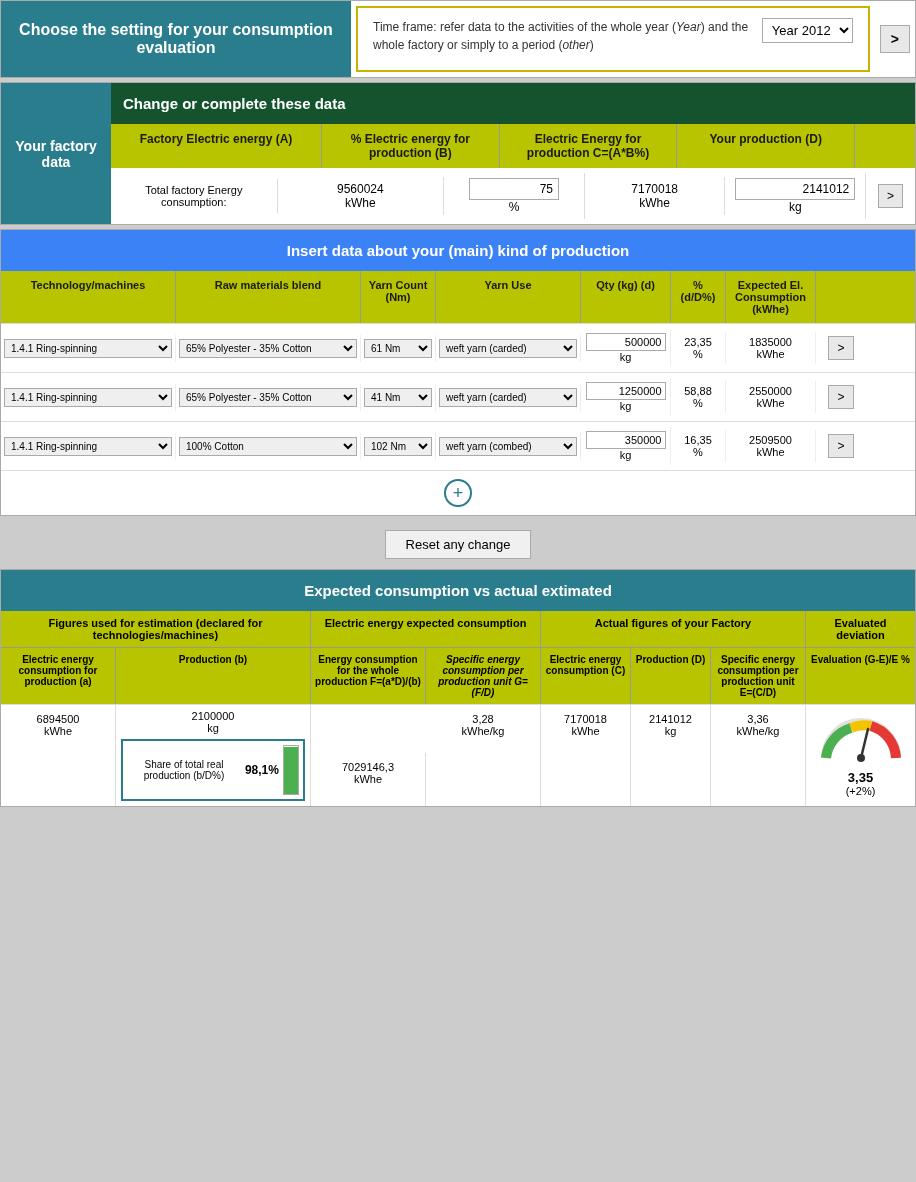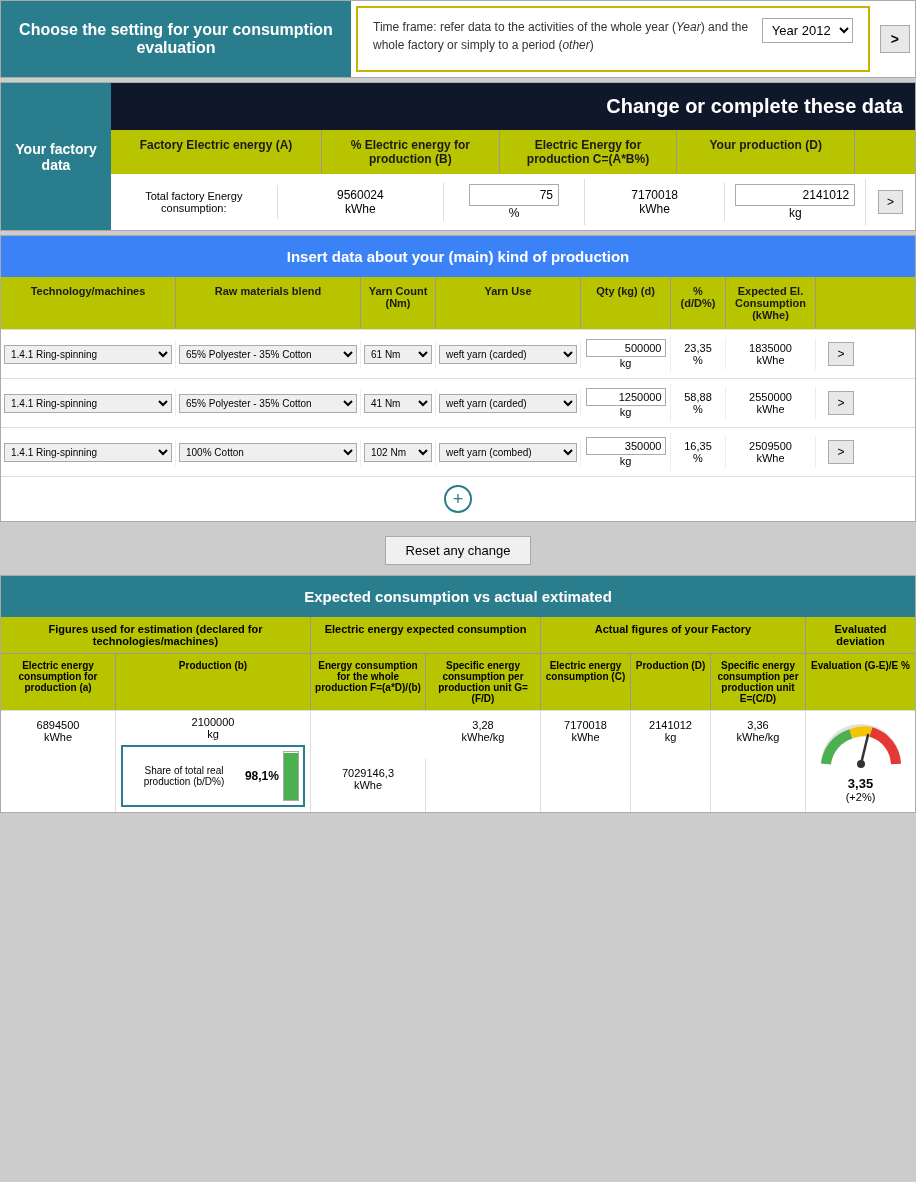--- a/index.html
+++ b/index.html
@@ -73,25 +73,25 @@
       padding: 15px 10px;
       width: 110px;
       min-width: 110px;
       display: flex;
       align-items: center;
       justify-content: center;
       text-align: center;
     }
     .factory-right { flex: 1; }
     .factory-header {
-      background: #0f172a;
+      background: #14532d;
       color: #fff;
-      font-size: 20px;
-      font-weight: bold;
-      text-align: right;
+      font-size: 15px;
+      font-weight: bold;
+      text-align: left;
       padding: 12px;
     }
     .factory-cols {
       display: flex;
       background: #b8c400;
     }
     .factory-col {
       flex: 1;
       padding: 8px 5px;
       text-align: center;
@@ -485,21 +485,21 @@
     <div class="exp-group" style="width:310px; min-width:310px;">Figures used for estimation (declared for technologies/machines)</div>
     <div class="exp-group" style="width:230px; min-width:230px;">Electric energy expected consumption</div>
     <div class="exp-group" style="width:265px; min-width:265px;">Actual figures of your Factory</div>
     <div class="exp-group" style="flex:1;">Evaluated deviation</div>
   </div>
 
   <div class="exp-cols-row2">
     <div class="exp-col" style="width:115px; min-width:115px;">Electric energy consumption for production (a)</div>
     <div class="exp-col" style="width:195px; min-width:195px;">Production (b)</div>
     <div class="exp-col" style="width:115px; min-width:115px;">Energy consumption for the whole production F=(a*D)/(b)</div>
-    <div class="exp-col" style="width:115px; min-width:115px;">Specific energy consumption per production unit G=(F/D)</div>
+    <div class="exp-col" style="width:115px; min-width:115px;font-style:italic;">Specific energy consumption per production unit G=(F/D)</div>
     <div class="exp-col" style="width:90px; min-width:90px;">Electric energy consumption (C)</div>
     <div class="exp-col" style="width:80px; min-width:80px;">Production (D)</div>
     <div class="exp-col" style="width:95px; min-width:95px;">Specific energy consumption per production unit E=(C/D)</div>
     <div class="exp-col" style="flex:1;">Evaluation (G-E)/E %</div>
   </div>
 
   <div class="exp-data-row">
     <div class="exp-cell" style="width:115px; min-width:115px;">
       <div>6894500</div>
       <div>kWhe</div>

